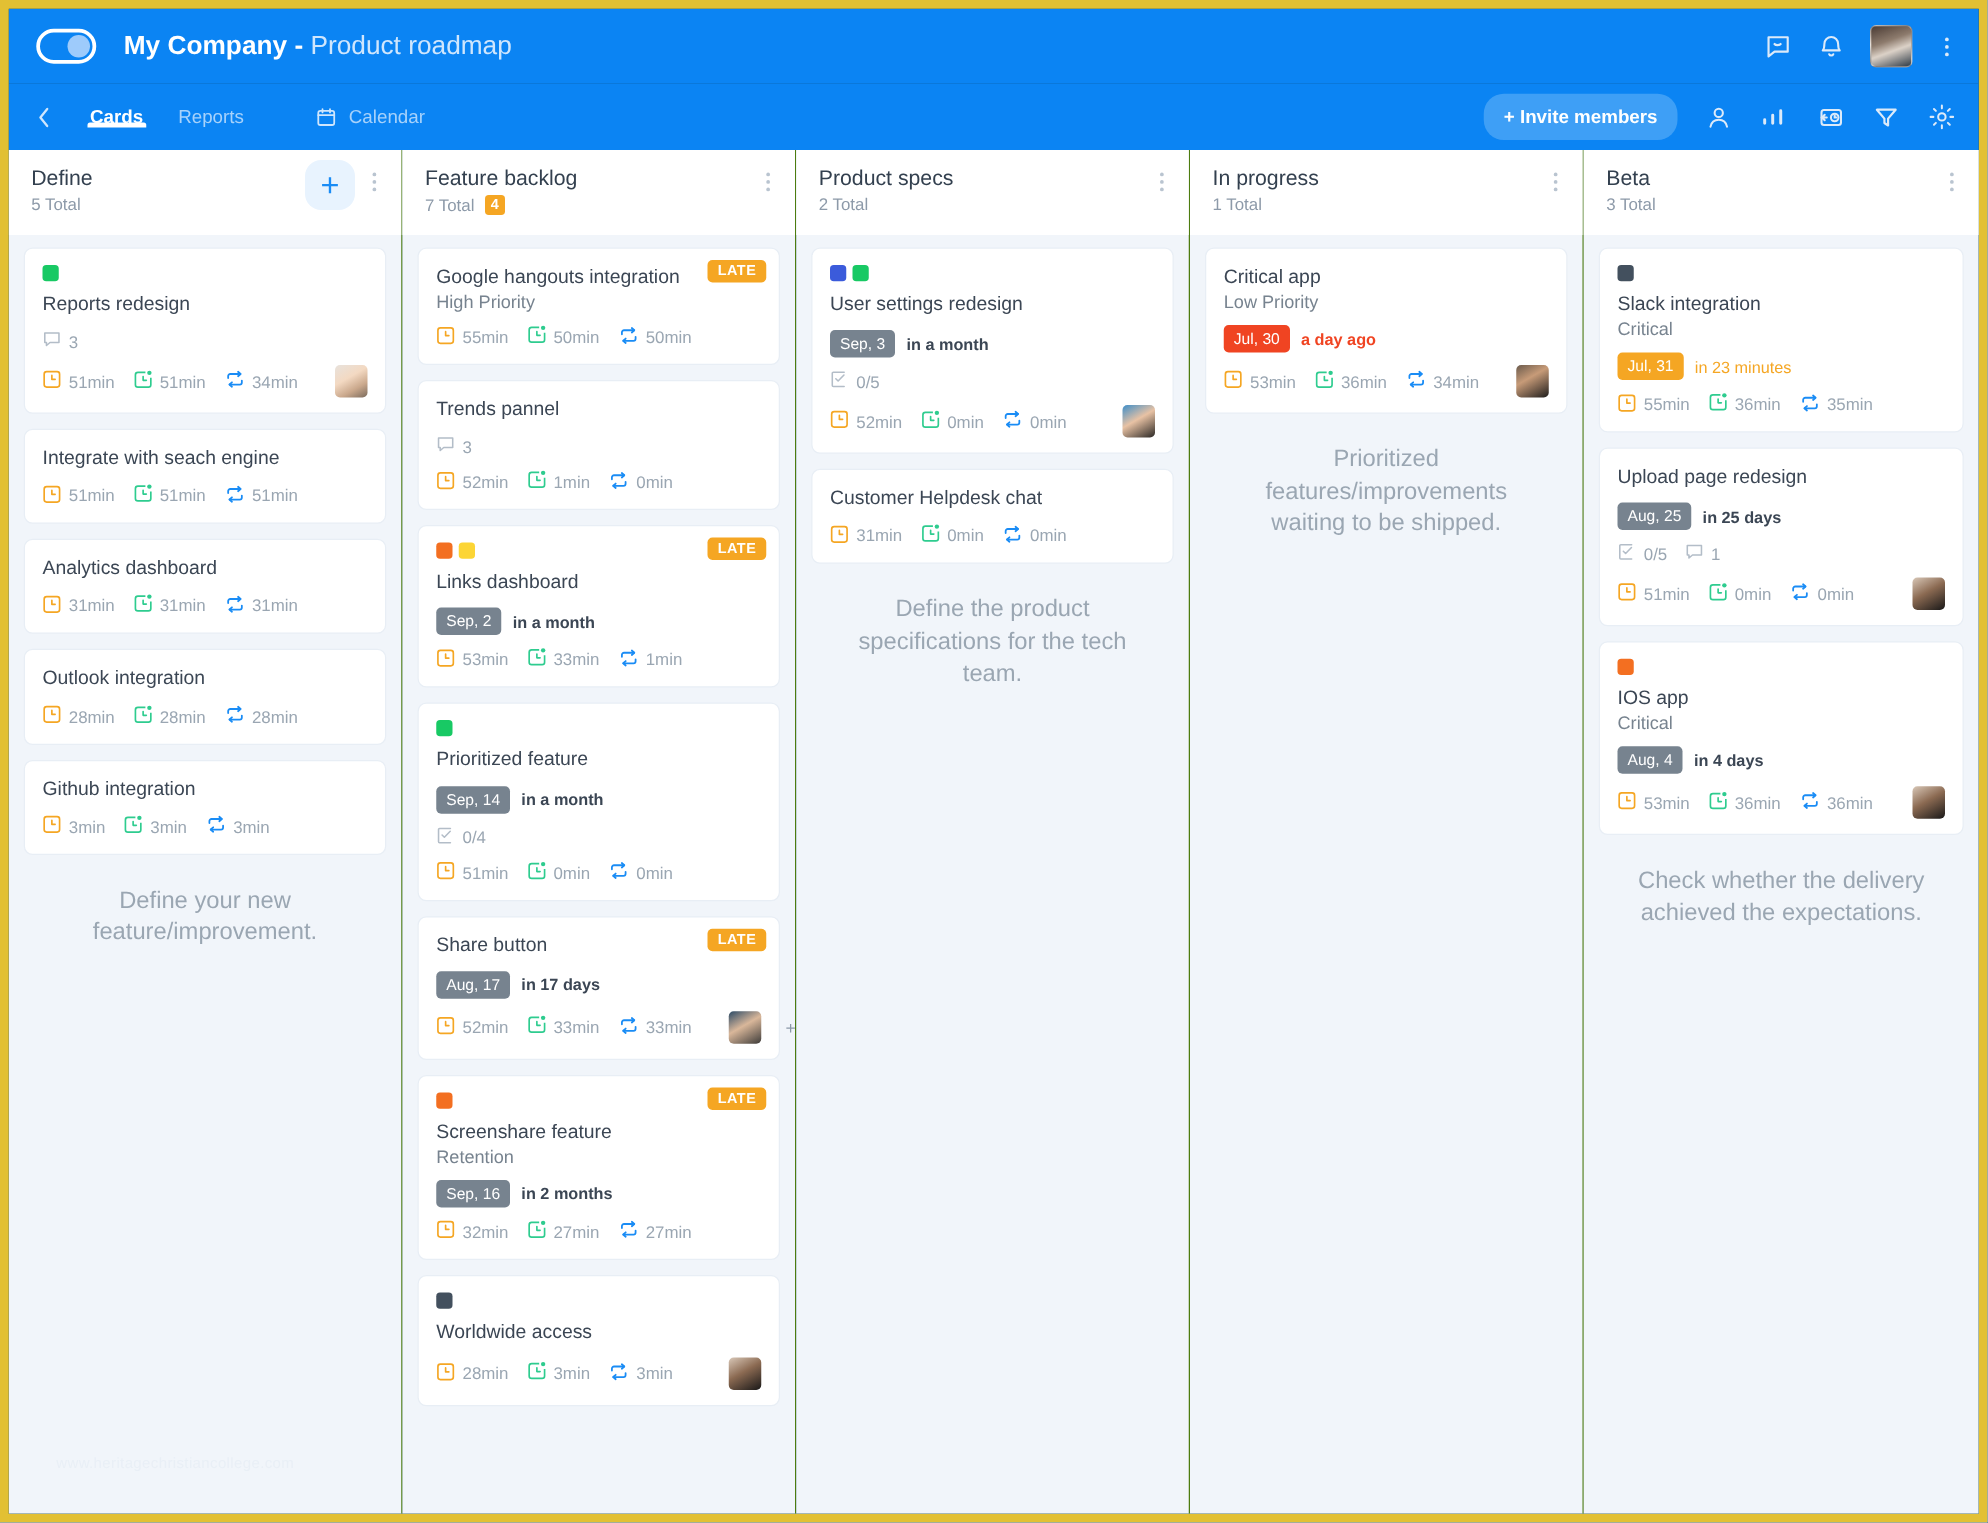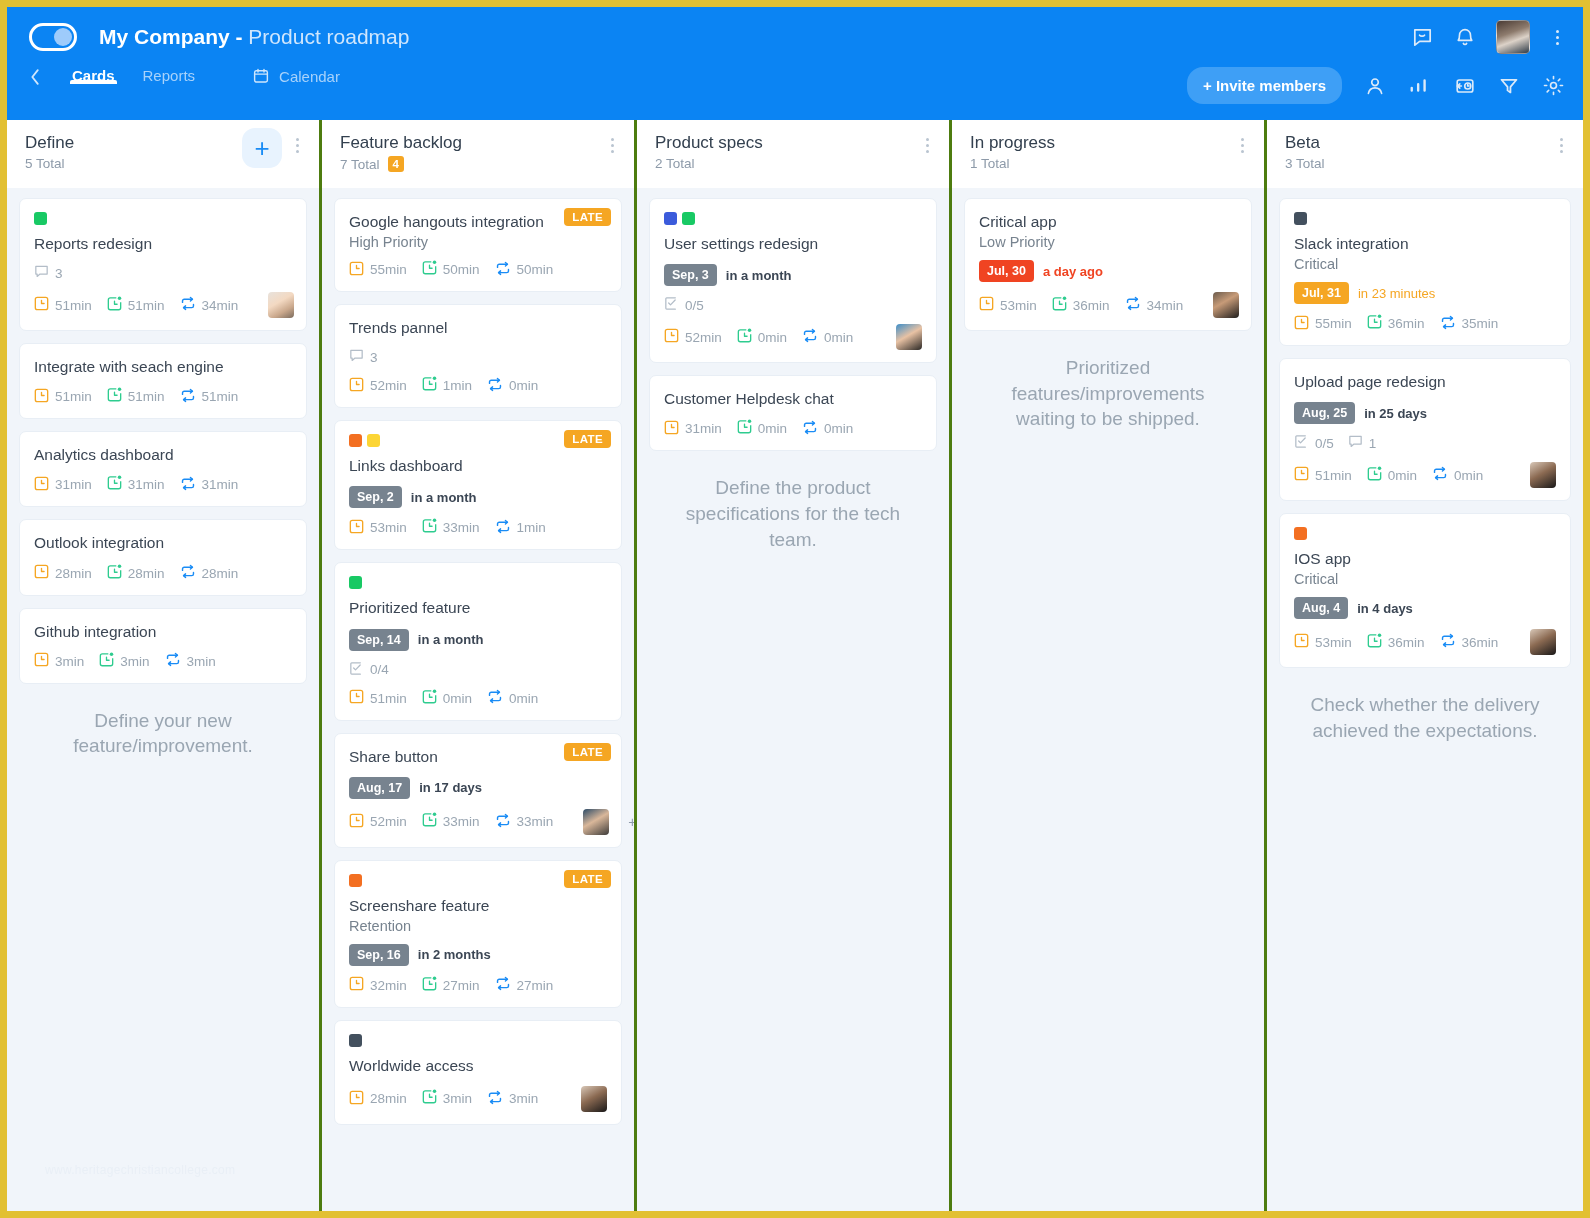--- a/index.html
+++ b/index.html
@@ -43,21 +43,21 @@
     width: 34px; height: 34px; border-radius: 5px;
     background: linear-gradient(160deg,#4a3b34 0%,#8d7b6d 38%,#dcd2c8 60%,#2e3a46 100%);
     border: 1px solid #ffffff55;
   }
   .kebab-v { display: flex; flex-direction: column; gap: 3px; padding: 2px 6px; }
   .kebab-v i { width: 3px; height: 3px; border-radius: 50%; background: #dceaf9; display: block; }
 
   
   .subbar {
     height: 53px; background: #0b84f3;
-    display: flex; align-items: flex-start; padding: 0 18px 0 22px;
+    display: flex; align-items: center; padding: 0 18px 0 22px;
   }
   .backchev { display: flex; align-items: center; color: #cfe6fd; padding-right: 16px; cursor: pointer; }
   .navtab {
     display: flex; align-items: center; padding: 0 14px;
     color: #a7d2fb; font-size: 15px; position: relative; cursor: pointer;
   }
   .navtab.active { color: #fff; font-weight: bold; }
   .navtab.active::after {
     content: ""; position: absolute; left: 12px; right: 12px; bottom: 0;
     height: 4px; background: #fff; border-radius: 2px 2px 0 0;
@@ -70,21 +70,21 @@
     background: #3e9ff6; color: #fff; font-size: 15px; font-weight: bold;
     border: none; border-radius: 16px; padding: 10px 16px; cursor: pointer;
     white-space: nowrap;
   }
 
   
   .board { display: flex; height: calc(1218px - 14px - 113px); }
   .col {
     width: 315px; flex: 0 0 315px;
     display: flex; flex-direction: column;
-    border-right: 3px solid #4d7c0f;
+    border-right: 1px solid #4d7c0f;
     background: #f1f5fa;
   }
   .col:last-child { border-right: none; flex: 1 1 auto; }
   .col-head {
     background: #ffffff; height: 68px; padding: 12px 16px 0 18px;
     display: flex; align-items: flex-start;
   }
   .col-head-txt { flex: 1 1 auto; }
   .col-title { font-size: 17px; color: #33404f; line-height: 1.25; }
   .col-sub { font-size: 13.5px; color: #8d9aa9; margin-top: 3px; display: flex; align-items: center; gap: 8px; }
@@ -111,21 +111,21 @@
   .labels span { width: 13px; height: 13px; border-radius: 3px; display: block; }
   .late {
     position: absolute; top: 9px; right: 10px;
     background: #f5a623; color: #fff; font-size: 11.5px; font-weight: bold;
     letter-spacing: .4px; padding: 3px 8px; border-radius: 4px;
   }
   .c-title { font-size: 15.5px; color: #3b4654; line-height: 1.3; }
   .c-sub { font-size: 14.5px; color: #77838f; margin-top: 2px; }
   .duerow { display: flex; align-items: center; gap: 9px; margin-top: 10px; }
   .duechip {
-    font-size: 12.5px; font-weight: bold; color: #fff;
+    font-size: 12.5px; font-weight: normal; color: #fff;
     padding: 4px 8px; border-radius: 4px; line-height: 14px;
   }
   .duechip.grey { background: #77838f; }
   .duechip.red  { background: #f04422; }
   .duechip.orange { background: #f5a623; }
   .duetext { font-size: 13px; font-weight: bold; color: #3b4654; }
   .duetext.red { color: #f04422; }
   .duetext.orange { color: #f5a623; font-weight: normal; }
 
   .metarow { display: flex; align-items: center; gap: 14px; margin-top: 10px; color: #9aa6b2; font-size: 13.5px; }

